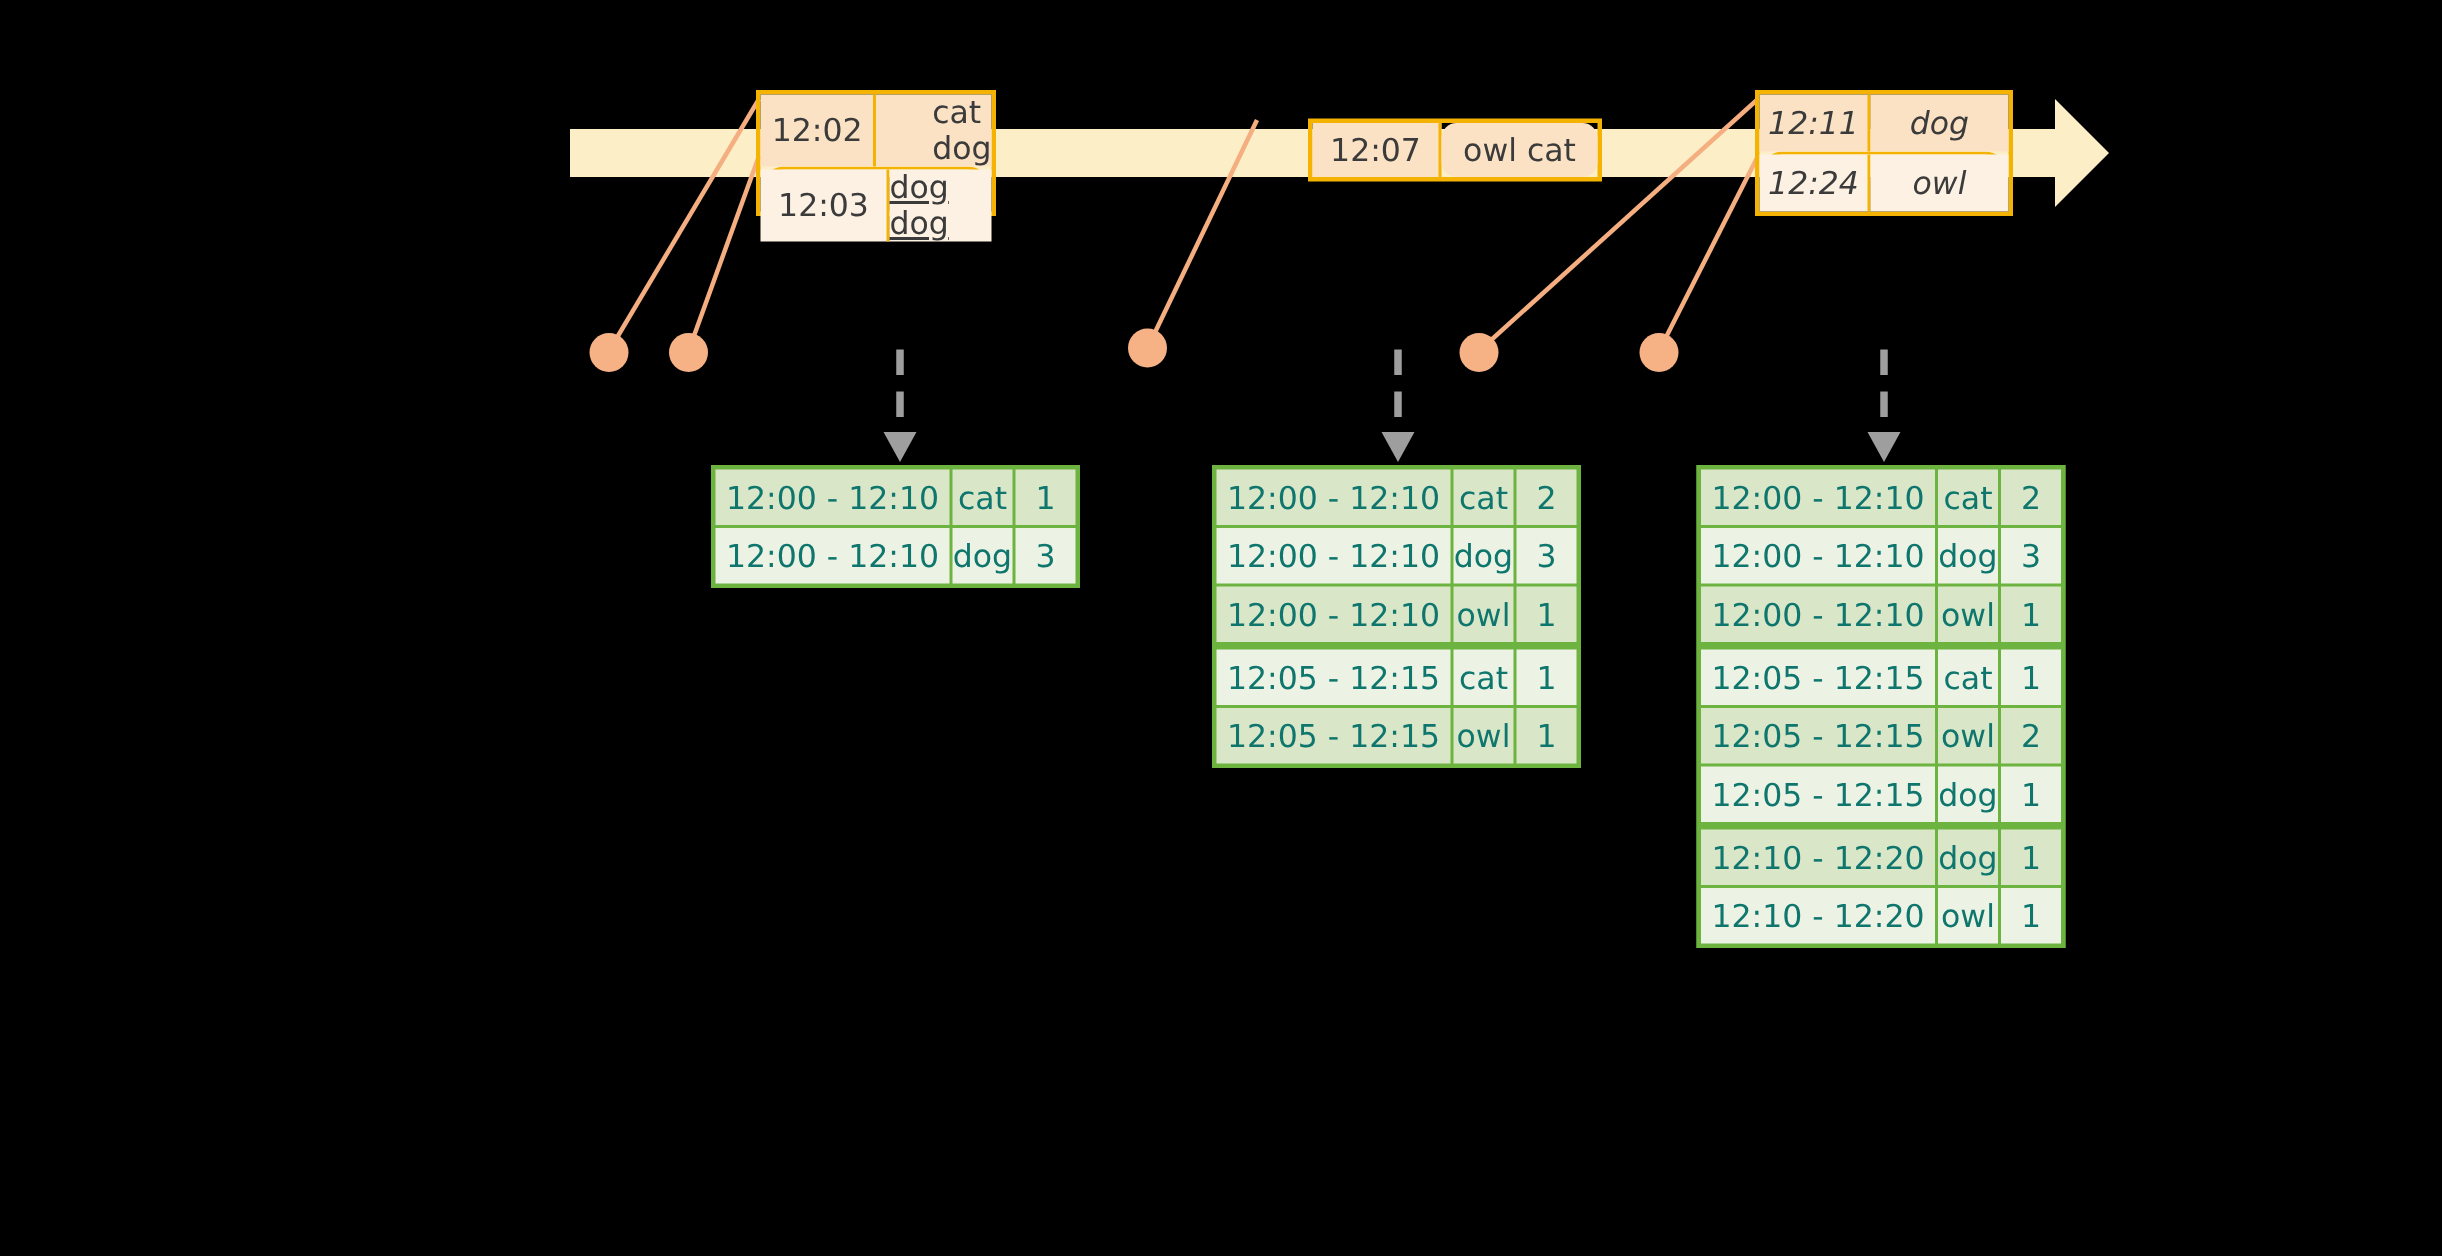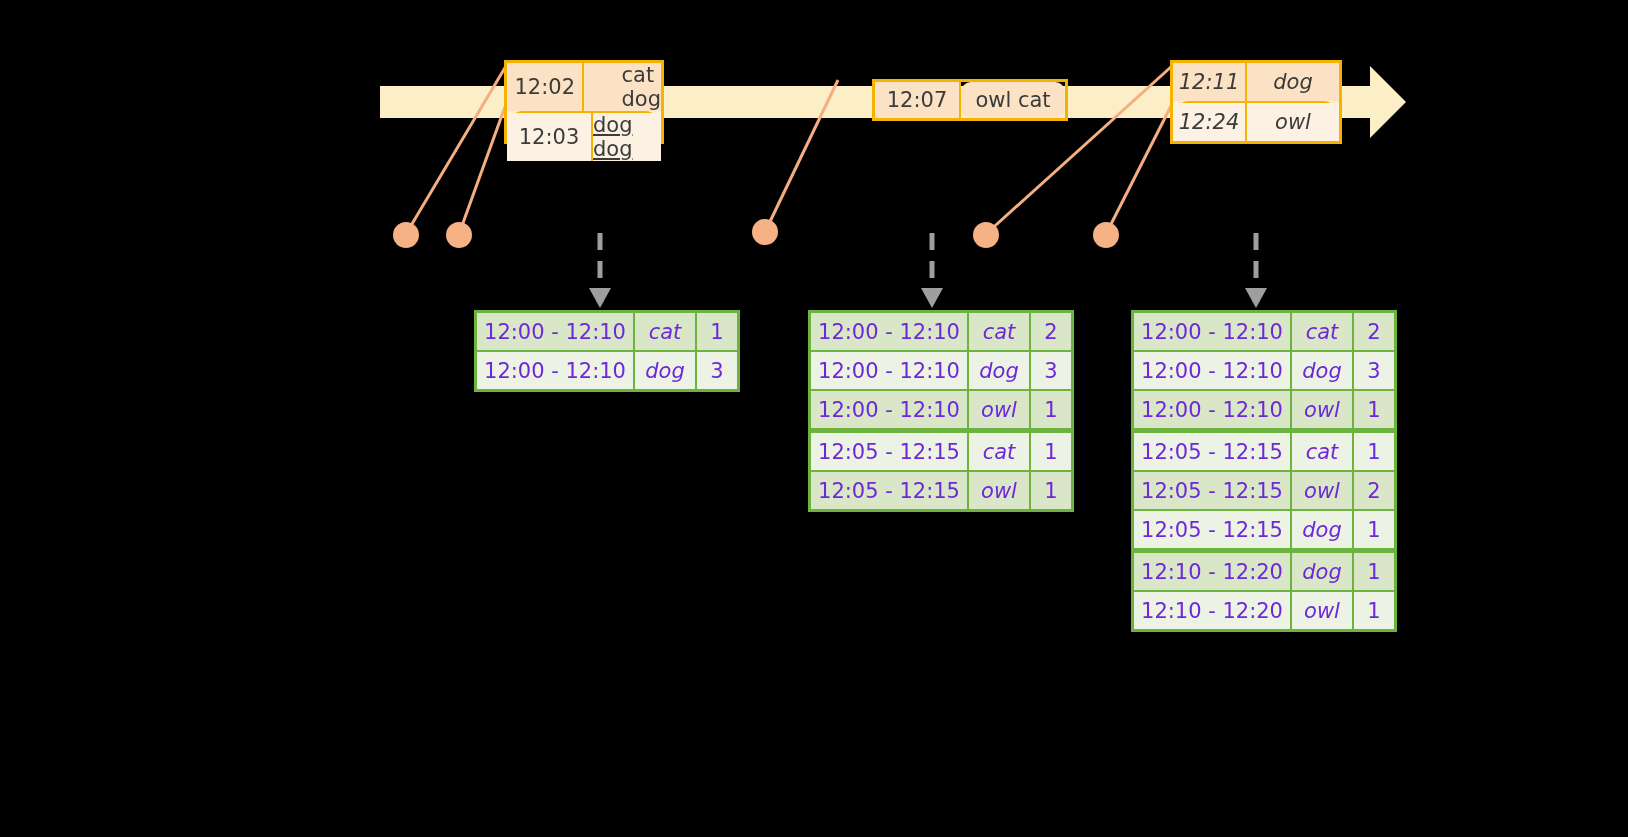--- a/index.html
+++ b/index.html
@@ -20,26 +20,26 @@
   .evt-text{display:flex;align-items:center;justify-content:center;
             color:#3b3b3b;font-size:21px;}
 
   
   .tbl{position:absolute;border:3px solid #6CB33F;box-sizing:border-box;
        display:flex;flex-direction:column;background:#6CB33F;}
   .tbl-row{display:flex;height:37px;}
   .tbl-row + .tbl-row{margin-top:2px;}
   .tbl-row.sep{margin-top:5px;}
   .tbl-cell{display:flex;align-items:center;justify-content:center;
-            color:#6d28d9;font-size:21px;box-sizing:border-box;}
+            color:#0f766e;font-size:21px;box-sizing:border-box;}
   .tbl-cell + .tbl-cell{margin-left:2px;}
   .tbl-row.dark .tbl-cell{background:#D9E7C8;}
   .tbl-row.light .tbl-cell{background:#ECF3E4;}
   .c-win{width:156px;}
-  .c-word{width:60px;font-style:italic;}
+  .c-word{width:40px;}
   .c-cnt{width:40px;}
 </style>
 </head>
 <body>
 
 <div id="stage">
 
   <svg class="layer" viewBox="0 0 1628 837">
 
     <g>

